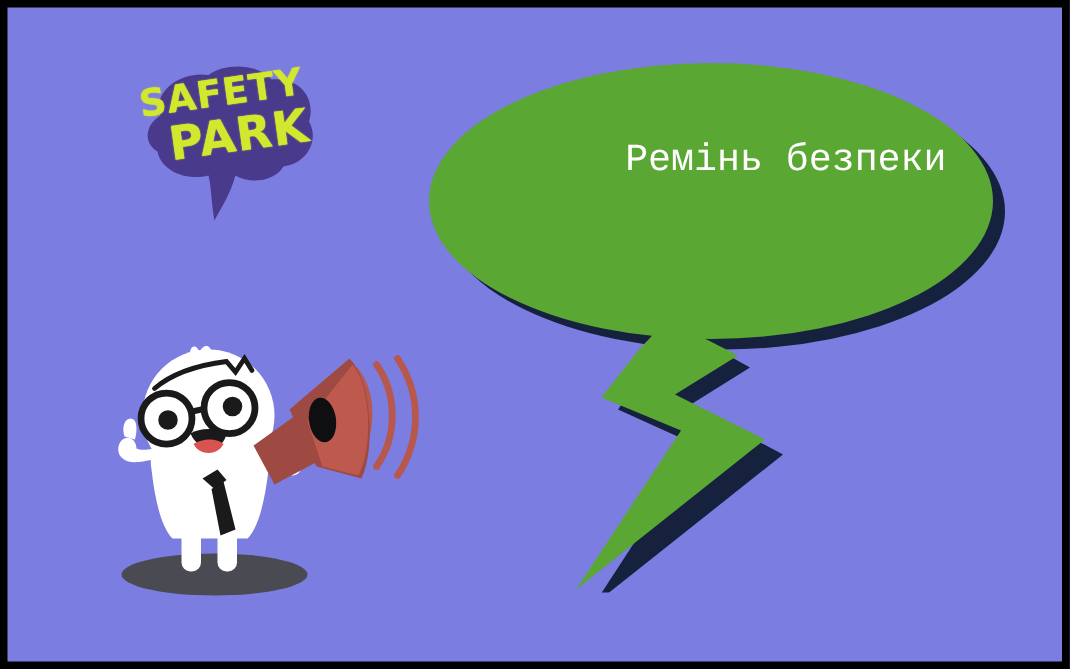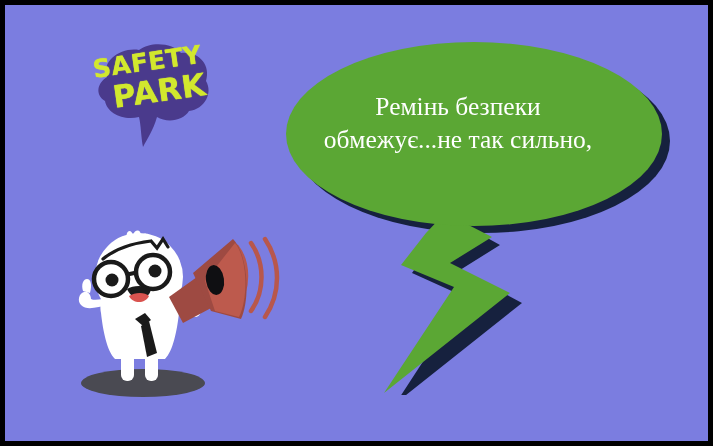--- a/index.html
+++ b/index.html
@@ -64,25 +64,25 @@
     left: 255px;
     top: 30px;
     width: 420px;
     height: 360px;
   }
   #bubble-text {
     position: absolute;
     left: 25px;
     top: 55px;
     width: 346px;
-    text-align: center;
+    text-align: right;
     color: #FFFFFF;
     font-size: 25.5px;
     line-height: 33px;
-    font-family: Liberation Serif, serif;
+    font-family: Liberation Mono, monospace;
     white-space: nowrap;
     pointer-events: none;
   }
   #bubble-text div { }
 
   
   #mascot {
     position: absolute;
     left: 60px;
     top: 222px;
@@ -105,21 +105,20 @@
         </g>
 
         <g>
           <path d="M 185 178 L 232 202 L 190 228 L 250 258 L 124 358 L 194 252 L 141 230 L 166 198 Z" fill="#5BA734"></path>
           <ellipse cx="214" cy="99" rx="188" ry="92" fill="#5BA734"></ellipse>
         </g>
       </svg>
 
       <div id="bubble-text">
         <div>Ремінь безпеки</div>
-        <div>обмежує...не так сильно,</div>
       </div>
     </div>
 
     <div id="logo">
       <svg width="140" height="110" viewBox="0 0 140 110">
         <path d="M 30 38
                  C 24 22, 44 8, 62 11
                  C 74 2, 96 4, 104 14
                  C 122 12, 134 26, 129 42
                  C 136 54, 128 70, 112 72

